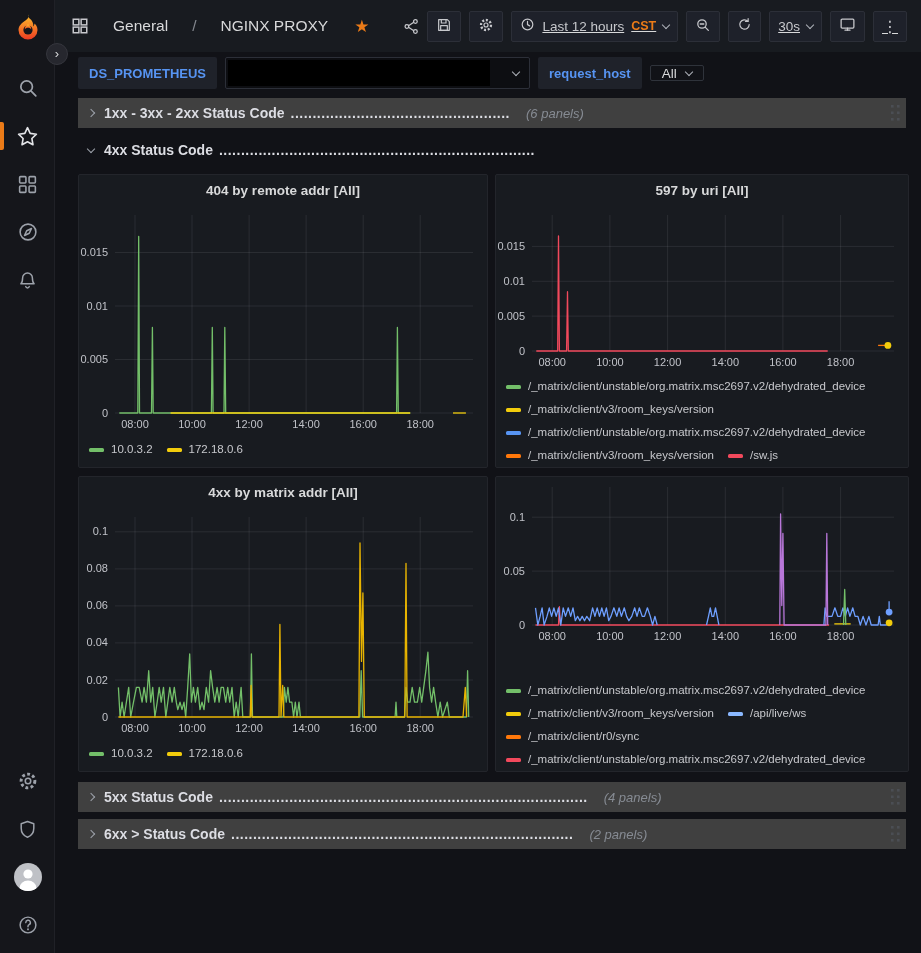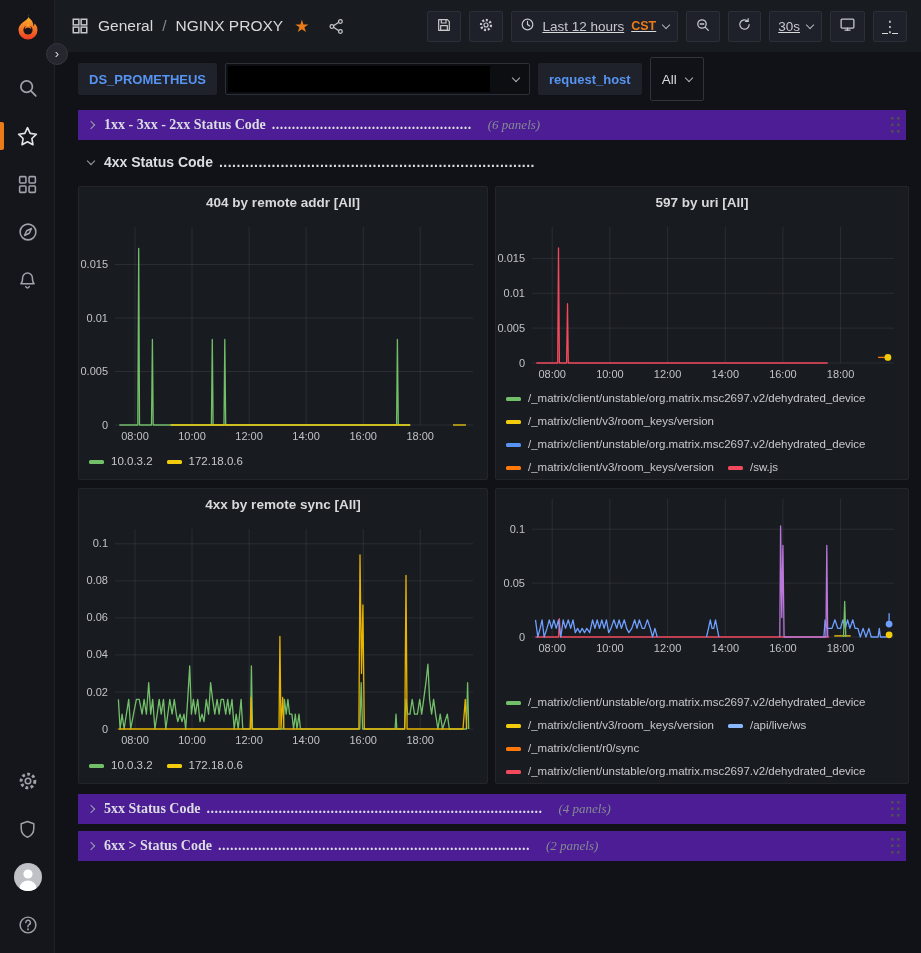--- a/index.html
+++ b/index.html
@@ -18,21 +18,21 @@
   .sitem.active { color:#e3e4e8; }
   .sitem.active::before { content:""; position:absolute; left:0; top:10px; width:4px; height:28px; background:#eb7b18; border-radius:0 2px 2px 0; }
   .sitem svg { display:block; }
   .expander { position:absolute; left:46px; top:43px; width:22px; height:22px; border-radius:50%;
     background:#26272e; border:1px solid #35363d; color:#d8d9da; z-index:9; display:flex;
     align-items:center; justify-content:center; font-size:13px; cursor:pointer; padding-bottom:2px; }
 
   
   .main { position:absolute; left:55px; top:0; width:866px; height:953px; }
   .topbar { height:52px; background:#181b20; display:flex; align-items:center; padding:0 14px 0 16px; }
-  .crumb { display:flex; align-items:center; gap:9px; font-size:15.5px; }
+  .crumb { display:flex; align-items:center; gap:24px; font-size:15.5px; }
   .crumb .dashicon { color:#c7c8cc; display:flex; }
   .crumb-section, .crumb-title { color:#d8d9da; cursor:pointer; }
   .crumb-div { color:#84888f; }
   .star { color:#eb7b18; font-size:17px; cursor:pointer; margin-left:2px; }
   .share { color:#c7c8cc; margin-left:10px; display:flex; cursor:pointer; }
   .tb-right { margin-left:auto; display:flex; align-items:center; gap:8px;text-decoration:underline; }
   .btn { height:31px; min-width:33px; background:#1e212a; border:1px solid #2c2f38; border-radius:2px;
     display:flex; align-items:center; justify-content:center; gap:7px; padding:0 8px;
     color:#c7c8cc; font-size:13.5px; cursor:pointer; }
   .btn .cst { color:#eb7b18; font-size:12.5px; font-weight:700; }
@@ -41,27 +41,27 @@
   .kebab { font-size:16px; color:#c7c8cc; font-family:"DejaVu Sans",sans-serif; }
 
   
   .varbar { display:flex; align-items:center; gap:8px; padding:5px 15px 5px 23px; }
   .varlabel { height:32px; background:#1f222a; color:#5794f2; font-size:13px; font-weight:600;
     display:flex; align-items:center; padding:0 11px; border-radius:2px; cursor:pointer; }
   .combo { position:relative; width:305px; height:32px; background:#0d0e12; border:1px solid #2c2f38;
     border-radius:2px; cursor:pointer; }
   .combo .blackout { position:absolute; left:2px; top:2px; bottom:2px; width:262px; background:#000; }
   .combo .chev { position:absolute; right:10px; top:14px; }
-  .allbox { height:44px; border:1px solid #2f333b; border-radius:2px; display:flex; align-items:center;
+  .allbox { height:16px; border:1px solid #2f333b; border-radius:2px; display:flex; align-items:center;
     gap:9px; padding:0 11px; font-size:13.5px; color:#d8d9da; cursor:pointer; }
 
   
   .content { padding:4px 15px 0 23px; }
   .rowhdr { height:30px; display:flex; align-items:center; font-size:14px; font-weight:700; color:#dcdde3; cursor:pointer; }
-  .rowhdr.strip { background:#4c1d95; padding:0 6px 0 8px;font-family:Liberation Serif, serif; }
+  .rowhdr.strip { background:#404040; padding:0 6px 0 8px; }
   .rowhdr .rchev { width:6px; height:6px; border-right:1.7px solid #9da2ab; border-bottom:1.7px solid #9da2ab;
     display:inline-block; margin:0 10px 0 2px; flex:none; }
   .rchev.right { transform:rotate(-45deg); }
   .rchev.down { transform:rotate(45deg); margin-top:-3px; }
   .rowhdr .dots { font-weight:700; margin-left:6px; letter-spacing:0.5px; white-space:nowrap; overflow:hidden; }
   .rowhdr .count { font-style:italic; font-weight:400; font-size:13px; color:#868b93; margin-left:16px; white-space:nowrap; }
   .rowhdr .drag { margin-left:auto; color:#4b4e54; flex:none; display:flex; }
   .r1 { margin-bottom:8px; }
   .r4xx { margin-bottom:10px; padding-left:8px; height:28px; }
   .r5 { margin:10px 0 7px 0; }
@@ -399,21 +399,21 @@
                 <i style="background: rgb(255, 120, 10);"></i>
                 <span>/_matrix/client/v3/room_keys/version</span>
               </span>
               <span class="lgi">
                 <i style="background: rgb(242, 73, 92);"></i>
                 <span>/sw.js</span>
               </span>
             </div>
         </div>
         <div class="panel">
-          <div class="ptitle">4xx by remote sync [All]</div>
+          <div class="ptitle">4xx by matrix addr [All]</div>
           <div class="pplot"><svg width="408" height="232">
                 <line x1="36" x2="394" y1="210.0" y2="210.0" stroke="rgba(204,204,220,0.10)"></line>
                 <text x="29" y="213.5" text-anchor="end" font-size="11" fill="#c0c2c8">0</text>
                 <line x1="36" x2="394" y1="173.0" y2="173.0" stroke="rgba(204,204,220,0.10)"></line>
                 <text x="29" y="176.5" text-anchor="end" font-size="11" fill="#c0c2c8">0.02</text>
                 <line x1="36" x2="394" y1="135.9" y2="135.9" stroke="rgba(204,204,220,0.10)"></line>
                 <text x="29" y="139.4" text-anchor="end" font-size="11" fill="#c0c2c8">0.04</text>
                 <line x1="36" x2="394" y1="98.9" y2="98.9" stroke="rgba(204,204,220,0.10)"></line>
                 <text x="29" y="102.4" text-anchor="end" font-size="11" fill="#c0c2c8">0.06</text>
                 <line x1="36" x2="394" y1="61.9" y2="61.9" stroke="rgba(204,204,220,0.10)"></line>

